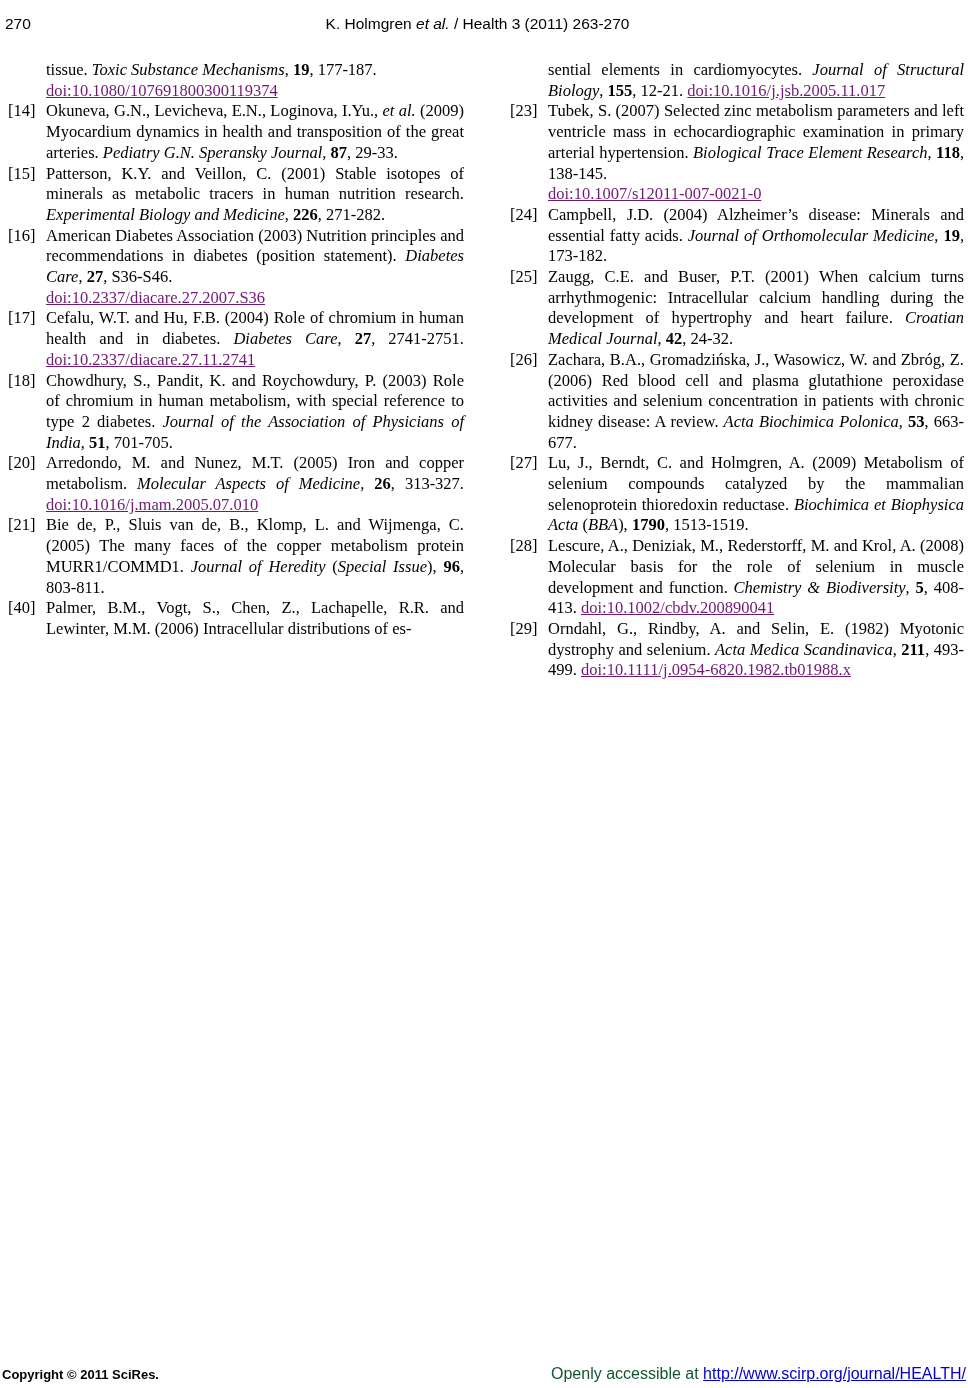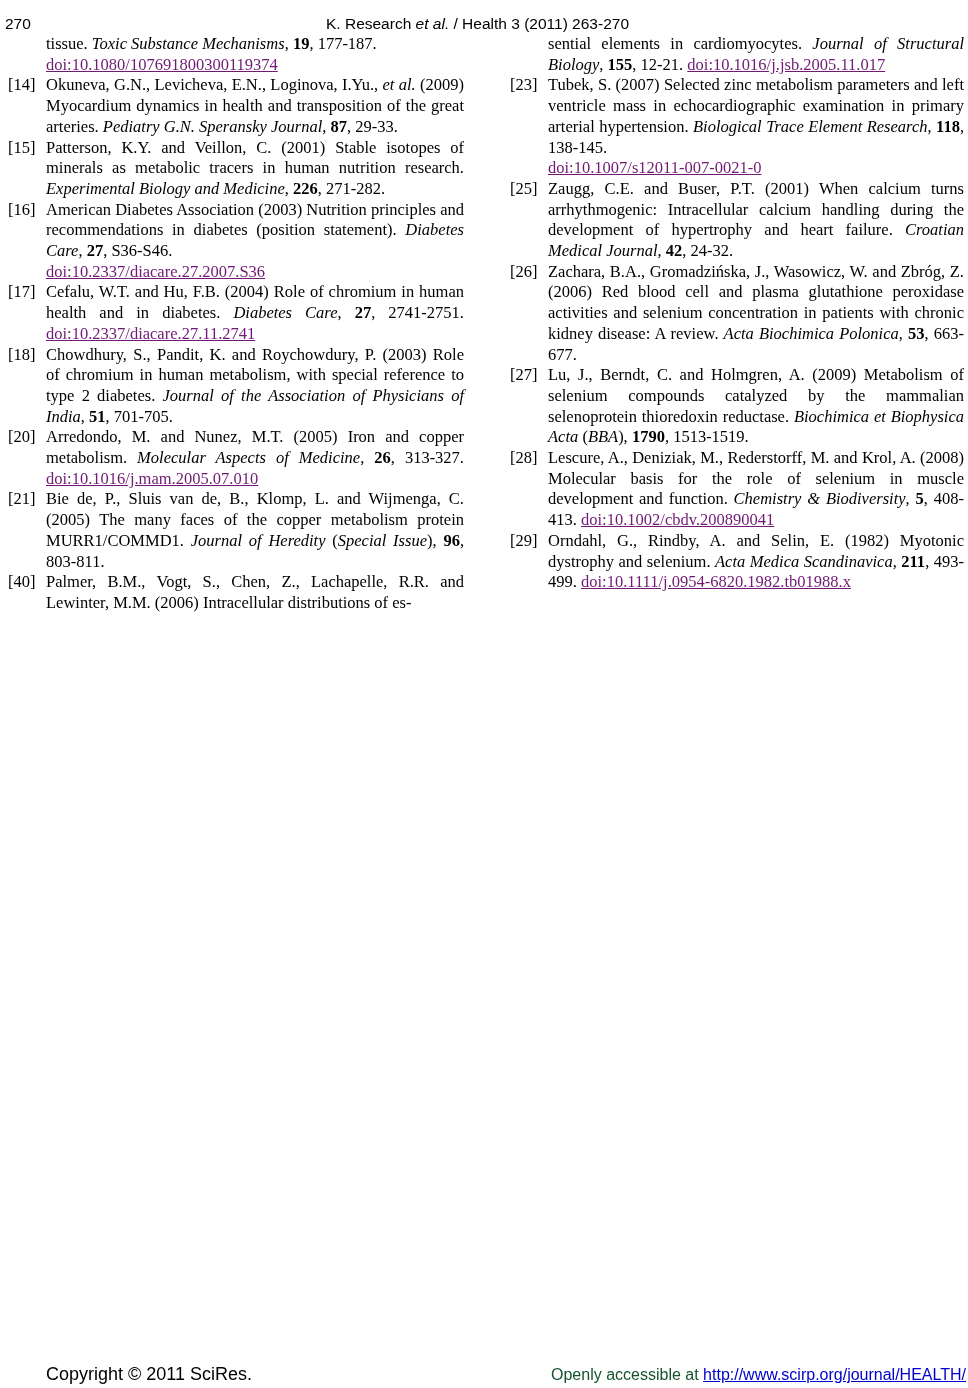--- a/index.html
+++ b/index.html
@@ -16,21 +16,21 @@
     top: 2px; left: 5px; right: 18px;
     font-family: "Liberation Sans", sans-serif;
     font-size: 15.5px;
     line-height: 19px;
     margin-top: 12px;
   }
   .page-num { position: absolute; left: 0; top: 0; }
   .running-title { display: block; text-align: center; }
   .columns {
     position: absolute;
-    top: 34px; left: 8px;
+    top: 60px; left: 8px;
     display: flex;
     gap: 46px;
   }
   .col { width: 456px; }
   .col-right { width: 454px; }
   .ref {
     position: relative;
     padding-left: 38px;
     text-align: justify;
     font-size: 16.5px;
@@ -43,31 +43,31 @@
   .seg-l { color: #701a75; text-decoration: underline; cursor: pointer; }
   .footer {
     position: absolute;
     top: 1364px; left: 2px; right: 2px;
     display: flex;
     justify-content: space-between;
     align-items: baseline;
     font-family: "Liberation Sans", sans-serif;
     line-height: 20px;
   }
-  .copyright { font-weight: normal; font-size: 18px; margin-left: 44px; }
+  .copyright { font-weight: bold; font-size: 13px; }
   .access { font-size: 16px; }
   .access-text { color: #14532d; }
   .journal-link { color: #0000cc; text-decoration: underline; cursor: pointer; }
 </style>
 </head>
 <body>
 
 <div class="header">
   <span class="page-num">270</span>
-  <span class="running-title"><span class="seg-n">K. Research </span><span class="seg-i">et al.</span><span class="seg-n"> / Health 3 (2011) 263-270</span></span>
+  <span class="running-title"><span class="seg-n">K. Holmgren </span><span class="seg-i">et al.</span><span class="seg-n"> / Health 3 (2011) 263-270</span></span>
 </div>
 
 <div class="columns">
   <div class="col col-left">
       <div class="ref cont">
         <div class="ref-text"><span class="seg-n">tissue. </span><span class="seg-i">Toxic Substance Mechanisms</span><span class="seg-n">, </span><span class="seg-b">19</span><span class="seg-n">, 177-187.</span><br><span class="seg-l">doi:10.1080/107691800300119374</span></div>
       </div>
       <div class="ref">
         <span class="ref-label">[14]</span>
         <div class="ref-text"><span class="seg-n">Okuneva, G.N., Levicheva, E.N., Loginova, I.Yu., </span><span class="seg-i">et al.</span><span class="seg-n"> (2009) Myocardium dynamics in health and transposition of the great arteries. </span><span class="seg-i">Pediatry G.N. Speransky Journal</span><span class="seg-n">, </span><span class="seg-b">87</span><span class="seg-n">, 29-33.</span></div>
@@ -103,20 +103,24 @@
     </div>
   <div class="col col-right">
       <div class="ref cont">
         <div class="ref-text"><span class="seg-n">sential elements in cardiomyocytes. </span><span class="seg-i">Journal of Structural Biology</span><span class="seg-n">, </span><span class="seg-b">155</span><span class="seg-n">, 12-21. </span><span class="seg-l">doi:10.1016/j.jsb.2005.11.017</span></div>
       </div>
       <div class="ref">
         <span class="ref-label">[23]</span>
         <div class="ref-text"><span class="seg-n">Tubek, S. (2007) Selected zinc metabolism parameters and left ventricle mass in echocardiographic examination in primary arterial hypertension. </span><span class="seg-i">Biological Trace Element Research</span><span class="seg-n">, </span><span class="seg-b">118</span><span class="seg-n">, 138-145.</span><br><span class="seg-l">doi:10.1007/s12011-007-0021-0</span></div>
       </div>
       <div class="ref">
+        <span class="ref-label">[24]</span>
+        <div class="ref-text"><span class="seg-n">Campbell, J.D. (2004) Alzheimer’s disease: Minerals and essential fatty acids. </span><span class="seg-i">Journal of Orthomolecular Medicine</span><span class="seg-n">, </span><span class="seg-b">19</span><span class="seg-n">, 173-182.</span></div>
+      </div>
+      <div class="ref">
         <span class="ref-label">[25]</span>
         <div class="ref-text"><span class="seg-n">Zaugg, C.E. and Buser, P.T. (2001) When calcium turns arrhythmogenic: Intracellular calcium handling during the development of hypertrophy and heart failure. </span><span class="seg-i">Croatian Medical Journal</span><span class="seg-n">, </span><span class="seg-b">42</span><span class="seg-n">, 24-32.</span></div>
       </div>
       <div class="ref">
         <span class="ref-label">[26]</span>
         <div class="ref-text"><span class="seg-n">Zachara, B.A., Gromadzińska, J., Wasowicz, W. and Zbróg, Z. (2006) Red blood cell and plasma glutathione peroxidase activities and selenium concentration in patients with chronic kidney disease: A review. </span><span class="seg-i">Acta Biochimica Polonica</span><span class="seg-n">, </span><span class="seg-b">53</span><span class="seg-n">, 663-677.</span></div>
       </div>
       <div class="ref">
         <span class="ref-label">[27]</span>
         <div class="ref-text"><span class="seg-n">Lu, J., Berndt, C. and Holmgren, A. (2009) Metabolism of selenium compounds catalyzed by the mammalian selenoprotein thioredoxin reductase. </span><span class="seg-i">Biochimica et Biophysica Acta</span><span class="seg-n"> (</span><span class="seg-i">BBA</span><span class="seg-n">), </span><span class="seg-b">1790</span><span class="seg-n">, 1513-1519.</span></div>

